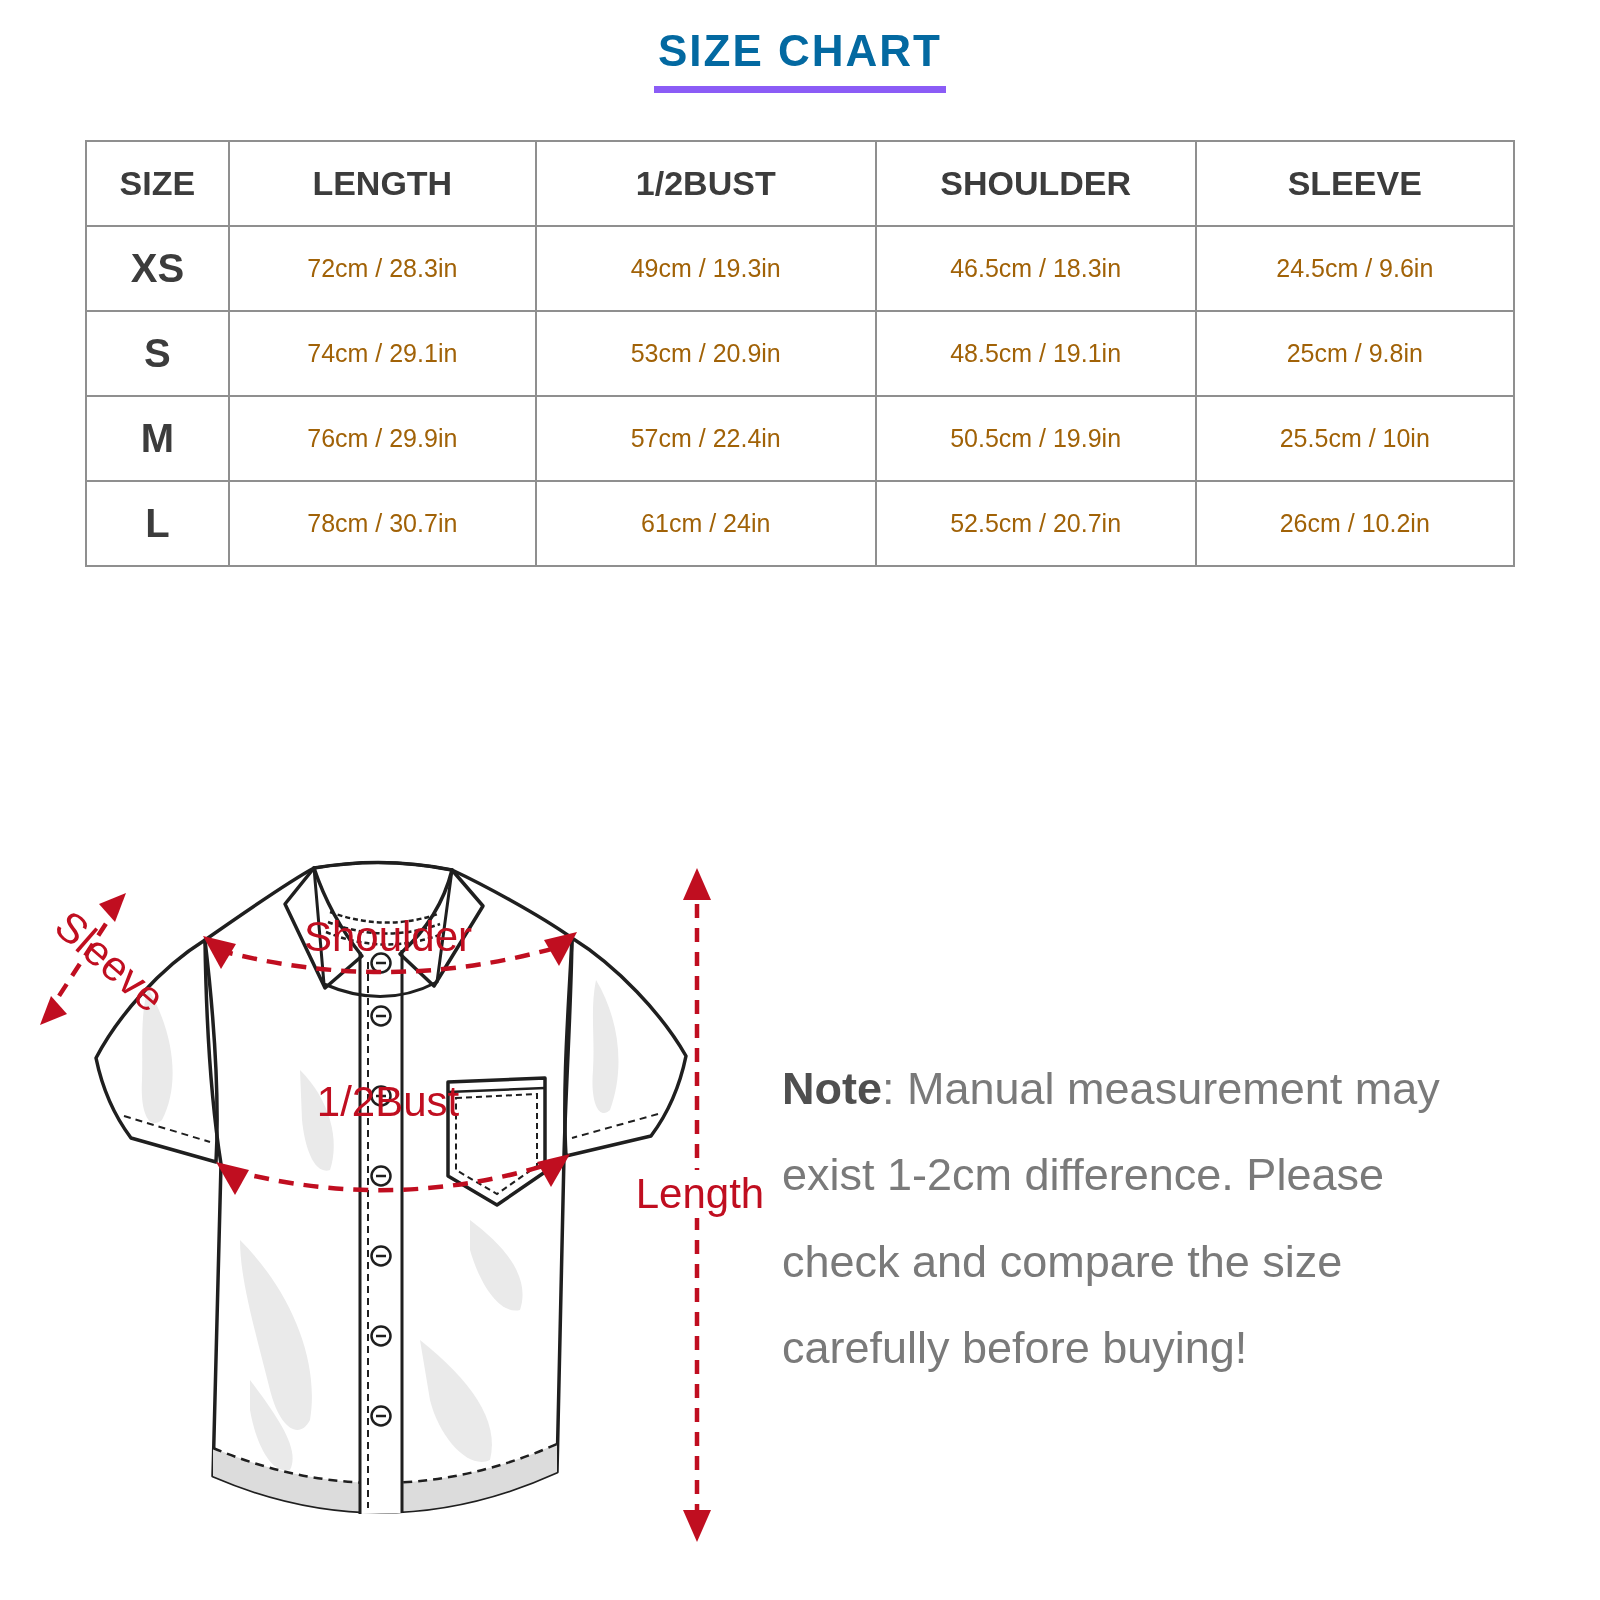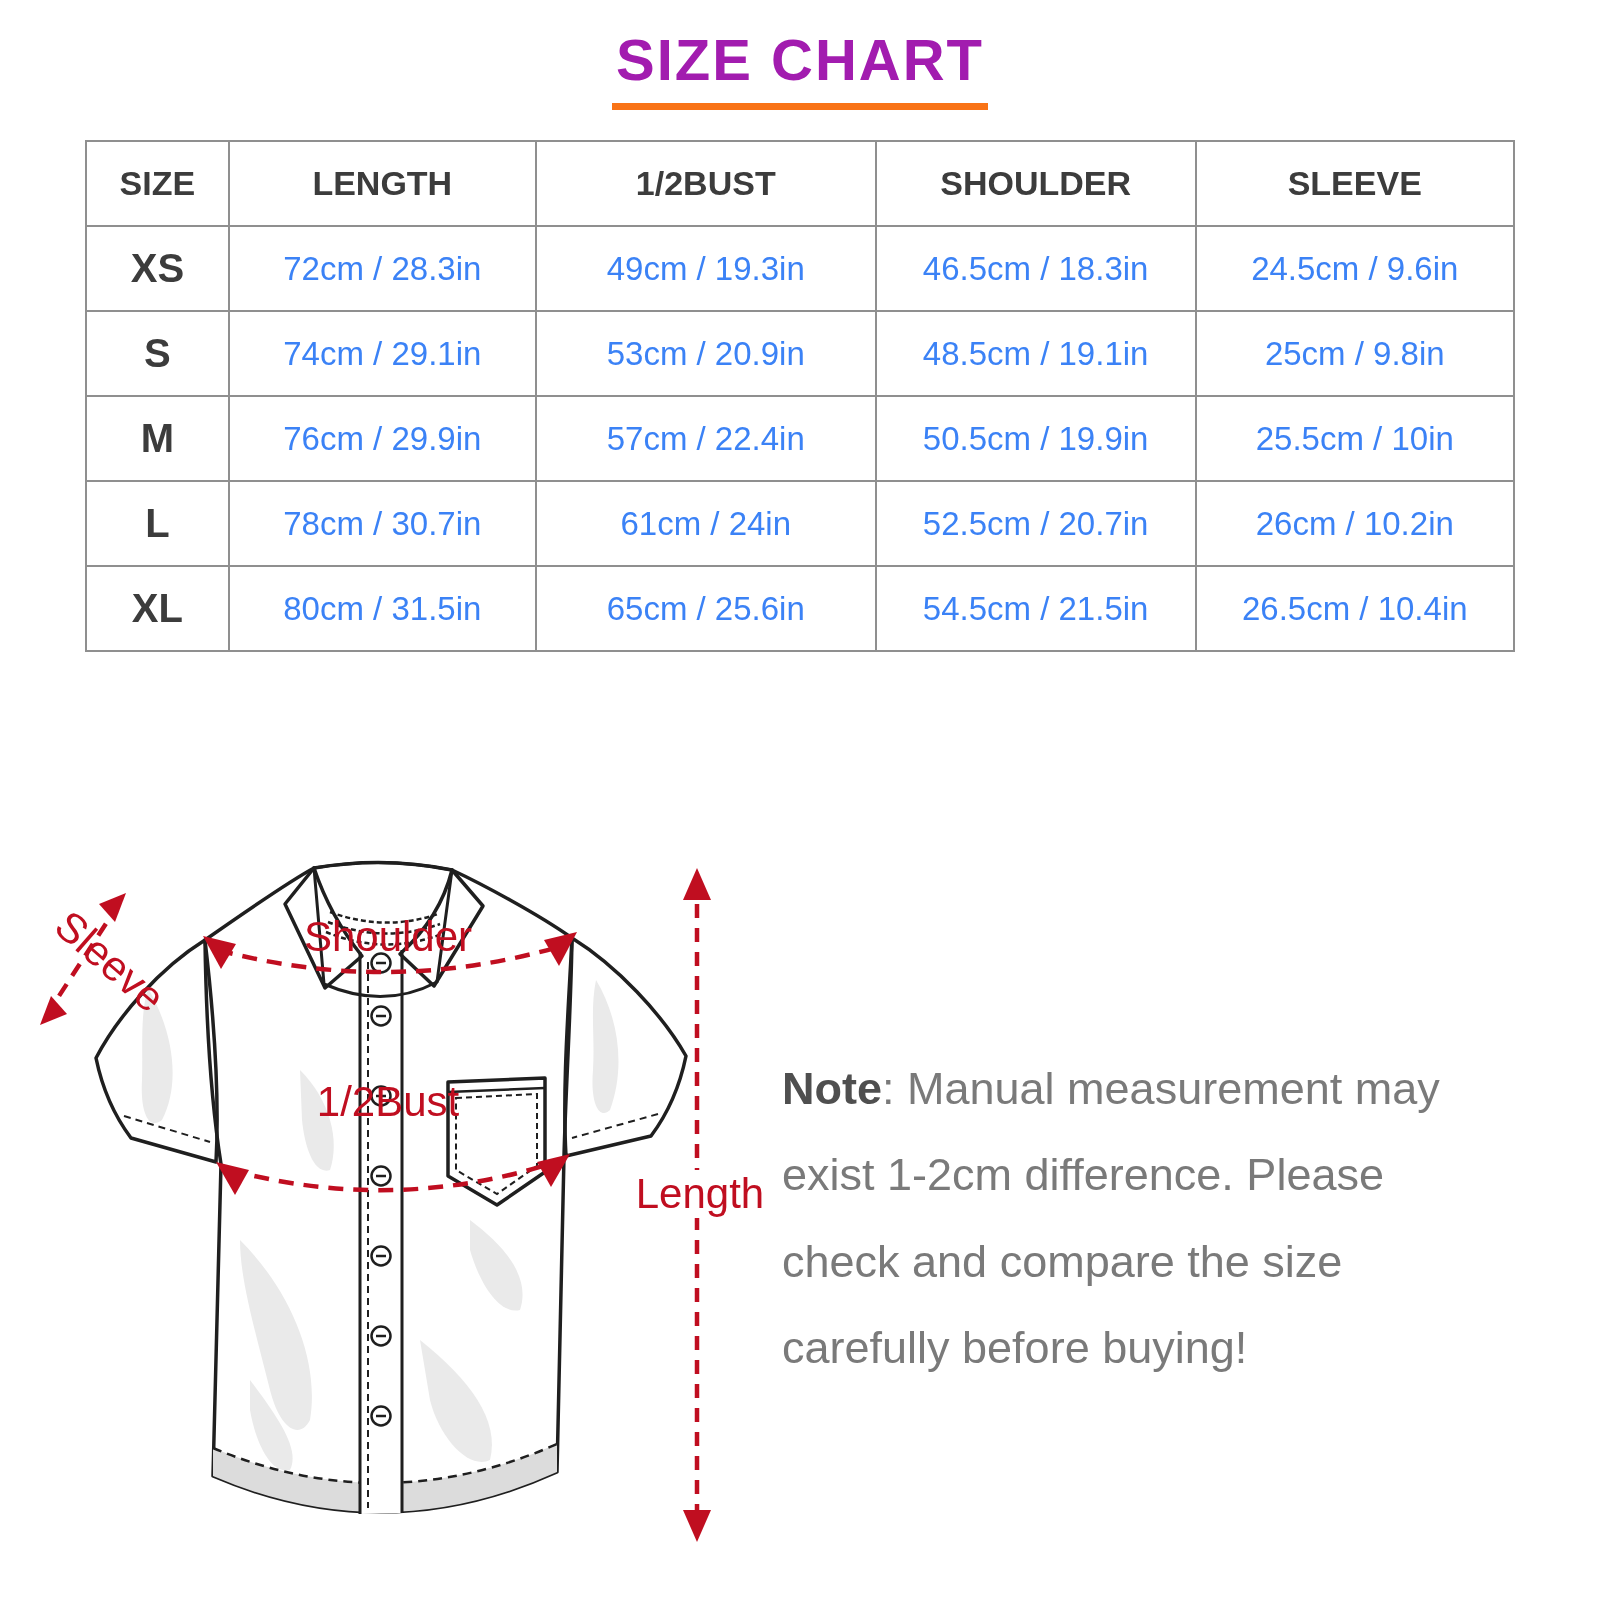--- a/index.html
+++ b/index.html
@@ -3,35 +3,35 @@
 <meta charset="utf-8">
 <style>
   html,body{margin:0;padding:0;}
   body{
     width:1600px;height:1600px;position:relative;background:#ffffff;
     font-family:"Liberation Sans", sans-serif;overflow:hidden;
   }
   
   .title-wrap{position:absolute;top:26px;left:0;width:1600px;text-align:center;}
   .title{
-    display:inline-block;font-size:58px;font-weight:bold;color:#a21caf;
-    letter-spacing:2px;border-bottom:7px solid #f97316;padding:0 4px 10px 4px;
+    display:inline-block;font-size:44px;font-weight:bold;color:#0369a1;
+    letter-spacing:2px;border-bottom:7px solid #8b5cf6;padding:0 4px 10px 4px;
   }
   
   .size-table-wrap{position:absolute;left:85px;top:140px;width:1430px;}
   table.size-table{
     width:100%;border-collapse:collapse;table-layout:fixed;
     font-family:"Liberation Sans", sans-serif;
   }
   .size-table th,.size-table td{
     border:2px solid #8f8f8f;text-align:center;vertical-align:middle;
     height:67px;padding:8px;
   }
   .size-table th{font-size:34px;font-weight:bold;color:#3c3c3c;}
-  .size-table td{font-size:33px;color:#3b82f6;font-weight:normal;}
+  .size-table td{font-size:25px;color:#a16207;font-weight:normal;}
   .size-table td.size-col{font-size:40px;font-weight:bold;color:#3c3c3c;}
   
   .diagram{position:absolute;left:0px;top:820px;width:770px;height:780px;}
   .ln{fill:none;stroke:#1f1f1f;}
   .r-stroke{stroke:#c00e20;fill:none;}
   .r-fill{fill:#c00e20;stroke:none;}
   .r-text{fill:#c00e20;font-family:"Liberation Sans", sans-serif;font-size:42px;}
   .wrinkle{fill:#eaeaea;stroke:none;}
   
   .note{
@@ -86,27 +86,20 @@
         <td>57cm / 22.4in</td>
         <td>50.5cm / 19.9in</td>
         <td>25.5cm / 10in</td>
       </tr>
       <tr>
         <td class="size-col">L</td>
         <td>78cm / 30.7in</td>
         <td>61cm / 24in</td>
         <td>52.5cm / 20.7in</td>
         <td>26cm / 10.2in</td>
-      </tr>
-      <tr>
-        <td class="size-col">XL</td>
-        <td>80cm / 31.5in</td>
-        <td>65cm / 25.6in</td>
-        <td>54.5cm / 21.5in</td>
-        <td>26.5cm / 10.4in</td>
       </tr>
     </tbody>
   </table>
 </div>
 
 <svg class="diagram" viewBox="0 0 770 780" xmlns="http://www.w3.org/2000/svg">
 
   <g>
     <path class="ln" stroke-width="3.5" fill="#ffffff" stroke-linejoin="round" d="M 205,120 C 245,92 288,62 314,48 Q 384,36 452,50 C 482,64 538,94 572,118
          C 571,190 566,262 564,336 L 557,652 Q 385,730 213,656 L 221,344

